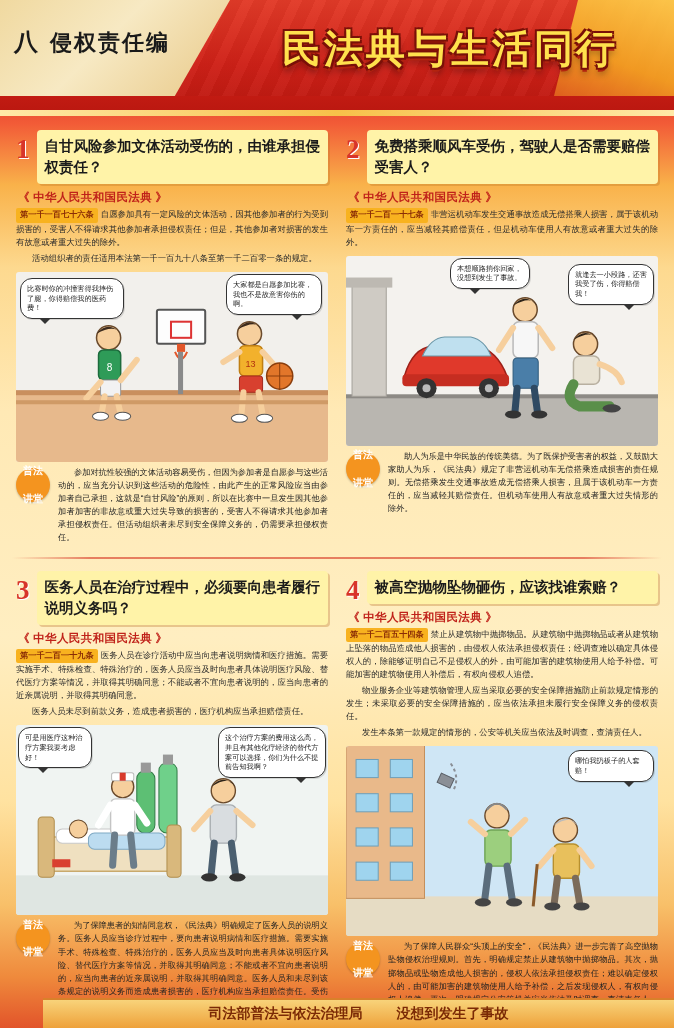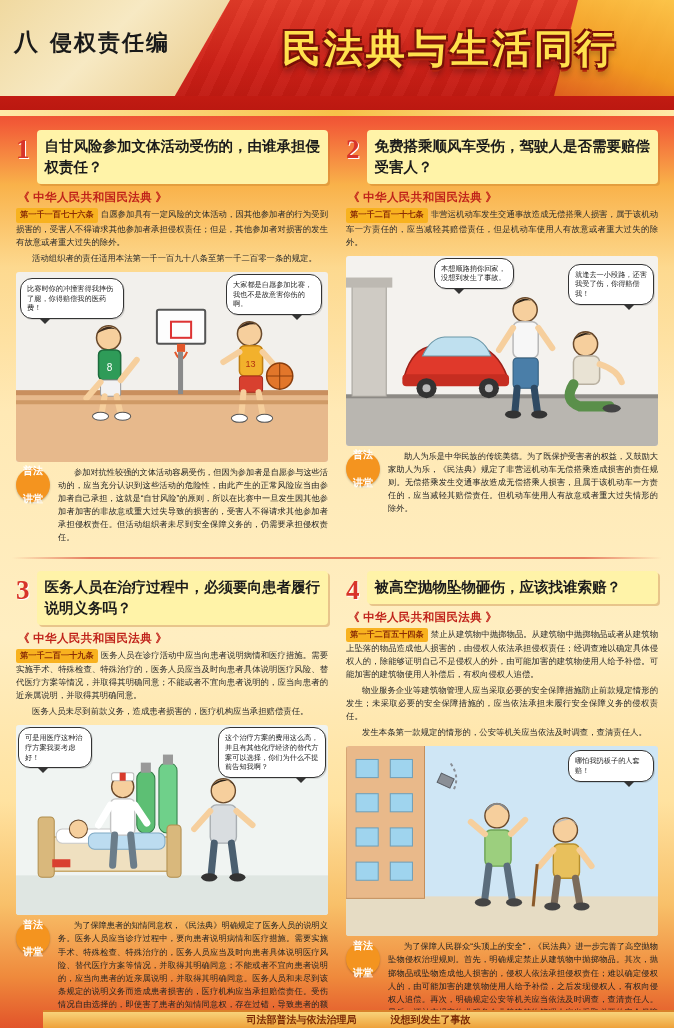--- a/index.html
+++ b/index.html
@@ -167,24 +167,24 @@
     grid-column:1 / -1;
     height:2px;
     background: linear-gradient(90deg, rgba(214,52,34,0), #d63422 12%, #d63422 88%, rgba(214,52,34,0));
     margin:6px 0 8px 0;
     opacity:.6;
   }
 
   
   .footer{
     position:absolute; left:0; right:0; bottom:0;
-    height:18px;
+    height:30px;
     background:linear-gradient(180deg,#f8d37a,#eea13a);
     display:flex; align-items:center; justify-content:center; gap:34px;
-    font-size:10px; font-weight:bold; color:#7b2a06;
+    font-size:14px; font-weight:bold; color:#7b2a06;
     font-family:"Liberation Serif","DejaVu Serif",serif;
     border-top:2px solid #d9812a;
     margin-left:43px;
   }
 </style>
 </head>
 <body>
 
 <div class="poster">
 
@@ -318,21 +318,21 @@
 
           <g>
             <circle cx="238" cy="88" r="12" fill="#f6cf9d" stroke="#6a4a2c" stroke-width="1.5"></circle>
             <path d="M226 84 q12 -14 24 0 q-6 -11 -24 0z" fill="#2e2419"></path>
             <rect x="226" y="100" width="26" height="28" rx="6" fill="#e9e3d4" stroke="#b8b0a0" stroke-width="1.5"></rect>
             <path d="M252 108 q18 6 22 18" stroke="#f6cf9d" stroke-width="6" fill="none" stroke-linecap="round"></path>
             <path d="M226 128 q-10 16 6 22 h30" stroke="#5a8f4a" stroke-width="10" fill="none" stroke-linecap="round"></path>
             <ellipse cx="264" cy="152" rx="9" ry="4" fill="#444"></ellipse>
           </g>
         </svg>
-        <div class="bubble bl" style="left:88px; top:2px; width:80px;">本想顺路捎你回家，没想到发生了事故。</div>
+        <div class="bubble bl" style="left:104px; top:2px; width:80px;">本想顺路捎你回家，没想到发生了事故。</div>
         <div class="bubble br" style="right:4px; top:8px; width:86px;">就逢去一小段路，还害我受了伤，你得赔偿我！</div>
       </div>
 
       <div class="explain">
         <div class="explain-badge">
           <span>普法</span>
           <span>讲堂</span>
         </div>
         <div class="explain-text">助人为乐是中华民族的传统美德。为了既保护受害者的权益，又鼓励大家助人为乐，《民法典》规定了非营运机动车无偿搭乘造成损害的责任规则。无偿搭乘发生交通事故造成无偿搭乘人损害，且属于该机动车一方责任的，应当减轻其赔偿责任。但机动车使用人有故意或者重大过失情形的除外。</div>
       </div>

